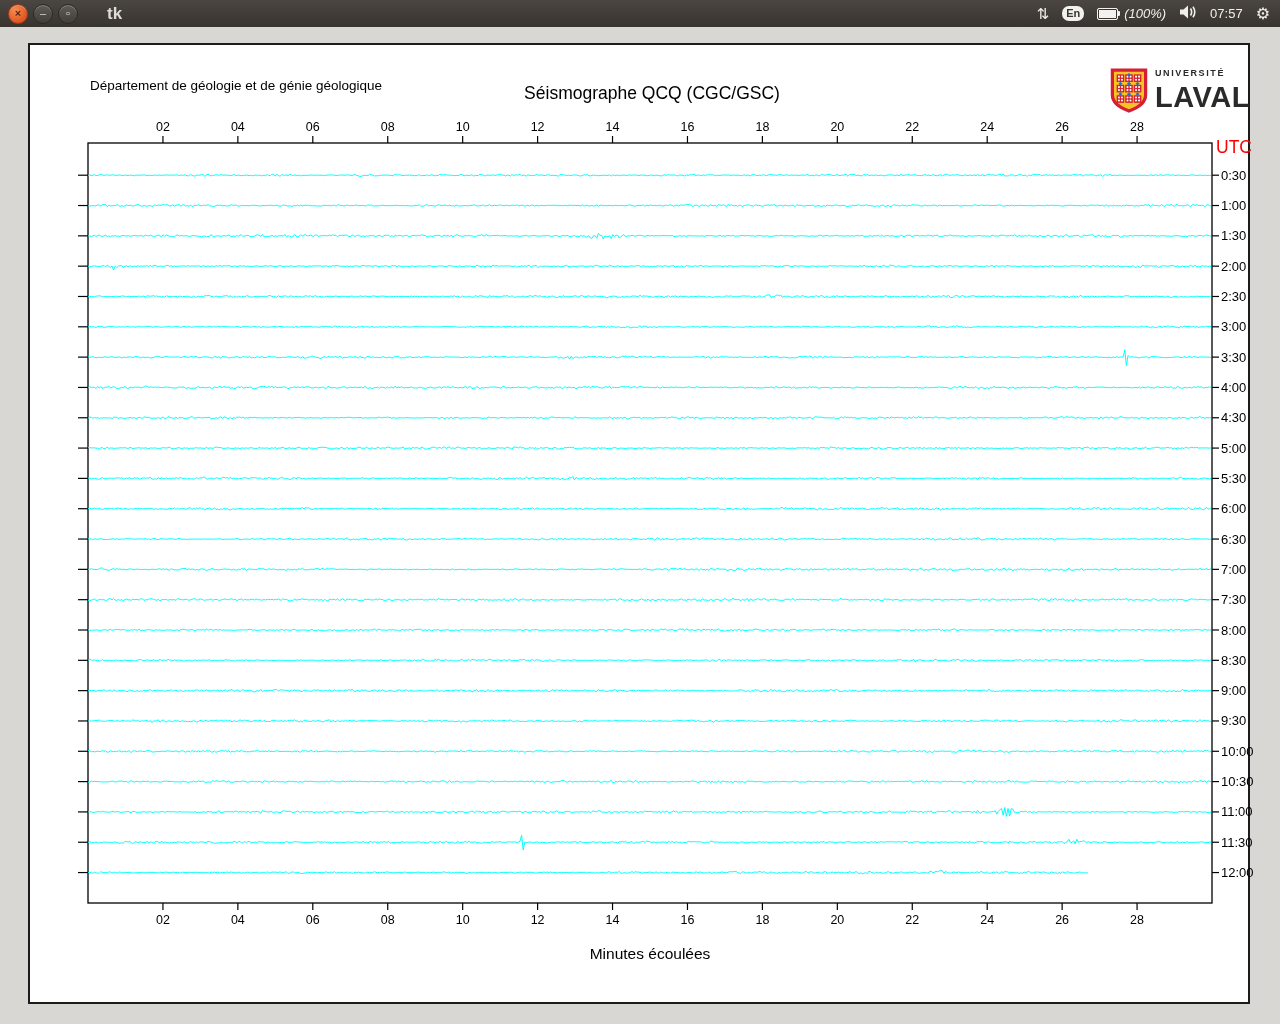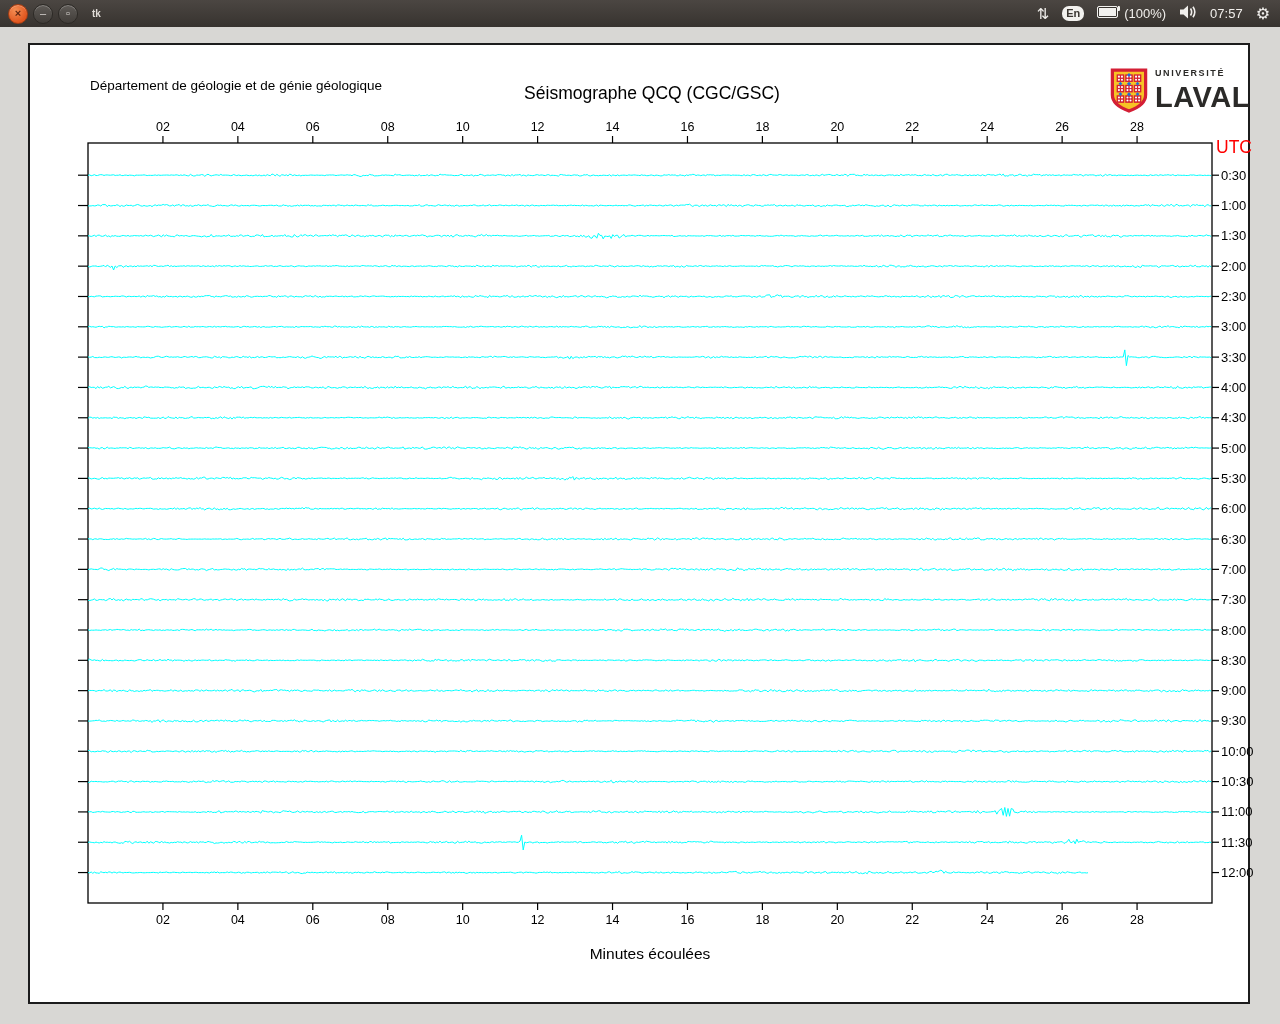--- a/index.html
+++ b/index.html
@@ -9,27 +9,27 @@
   .topbar{position:absolute;left:0;top:0;width:1280px;height:27px;
     background:linear-gradient(#4b4642,#37332f);display:flex;align-items:center;}
   .winbtns{display:flex;align-items:center;gap:5px;margin-left:8px;}
   .winbtn{width:18px;height:18px;border-radius:50%;display:flex;align-items:center;
     justify-content:center;font-size:11px;line-height:1;cursor:default;
     box-shadow:inset 0 1px 0 rgba(255,255,255,.25);}
   .winbtn.close{background:radial-gradient(circle at 35% 30%,#f58e54,#e0561f 70%);
     color:#5e2612;border:1px solid #a63d12;font-weight:bold;}
   .winbtn.gray{background:linear-gradient(#5f5b57,#413d39);color:#d9d5d1;
     border:1px solid #2c2925;}
-  .tb-title{color:#dfdbd6;font-weight:bold;font-size:10px;margin-left:14px;}
+  .tb-title{color:#dfdbd6;font-weight:bold;font-size:17px;margin-left:29px;}
   .tb-right{position:absolute;right:10px;top:0;height:27px;display:flex;
     align-items:center;gap:13px;color:#f1efec;font-size:13px;}
   .kbd-arrows{font-size:15px;line-height:1;}
   .enbox{background:#f2f1ee;color:#3a3631;font-size:11px;font-weight:bold;
     padding:1px 4px;border-radius:7px;line-height:13px;}
-  .batt{display:flex;}
+  .batt{display:flex;align-items:center;font-style:italic;}
   .batt-body{width:19px;height:10px;border:1px solid #f2f1ee;border-radius:2px;
     background:#f2f1ee;box-shadow:inset 0 0 0 1px #37332f;}
   .batt-nub{width:2px;height:5px;background:#f2f1ee;border-radius:0 1px 1px 0;}
   .batt-label{margin-left:4px;}
   .gear{font-size:16px;line-height:1;}
 
   
   .appwin{position:absolute;left:28px;top:43px;width:1218px;height:957px;
     background:#ffffff;border:2px solid #1c1c1c;}
   .org{position:absolute;left:90px;top:76px;font-size:13.5px;color:#000;

